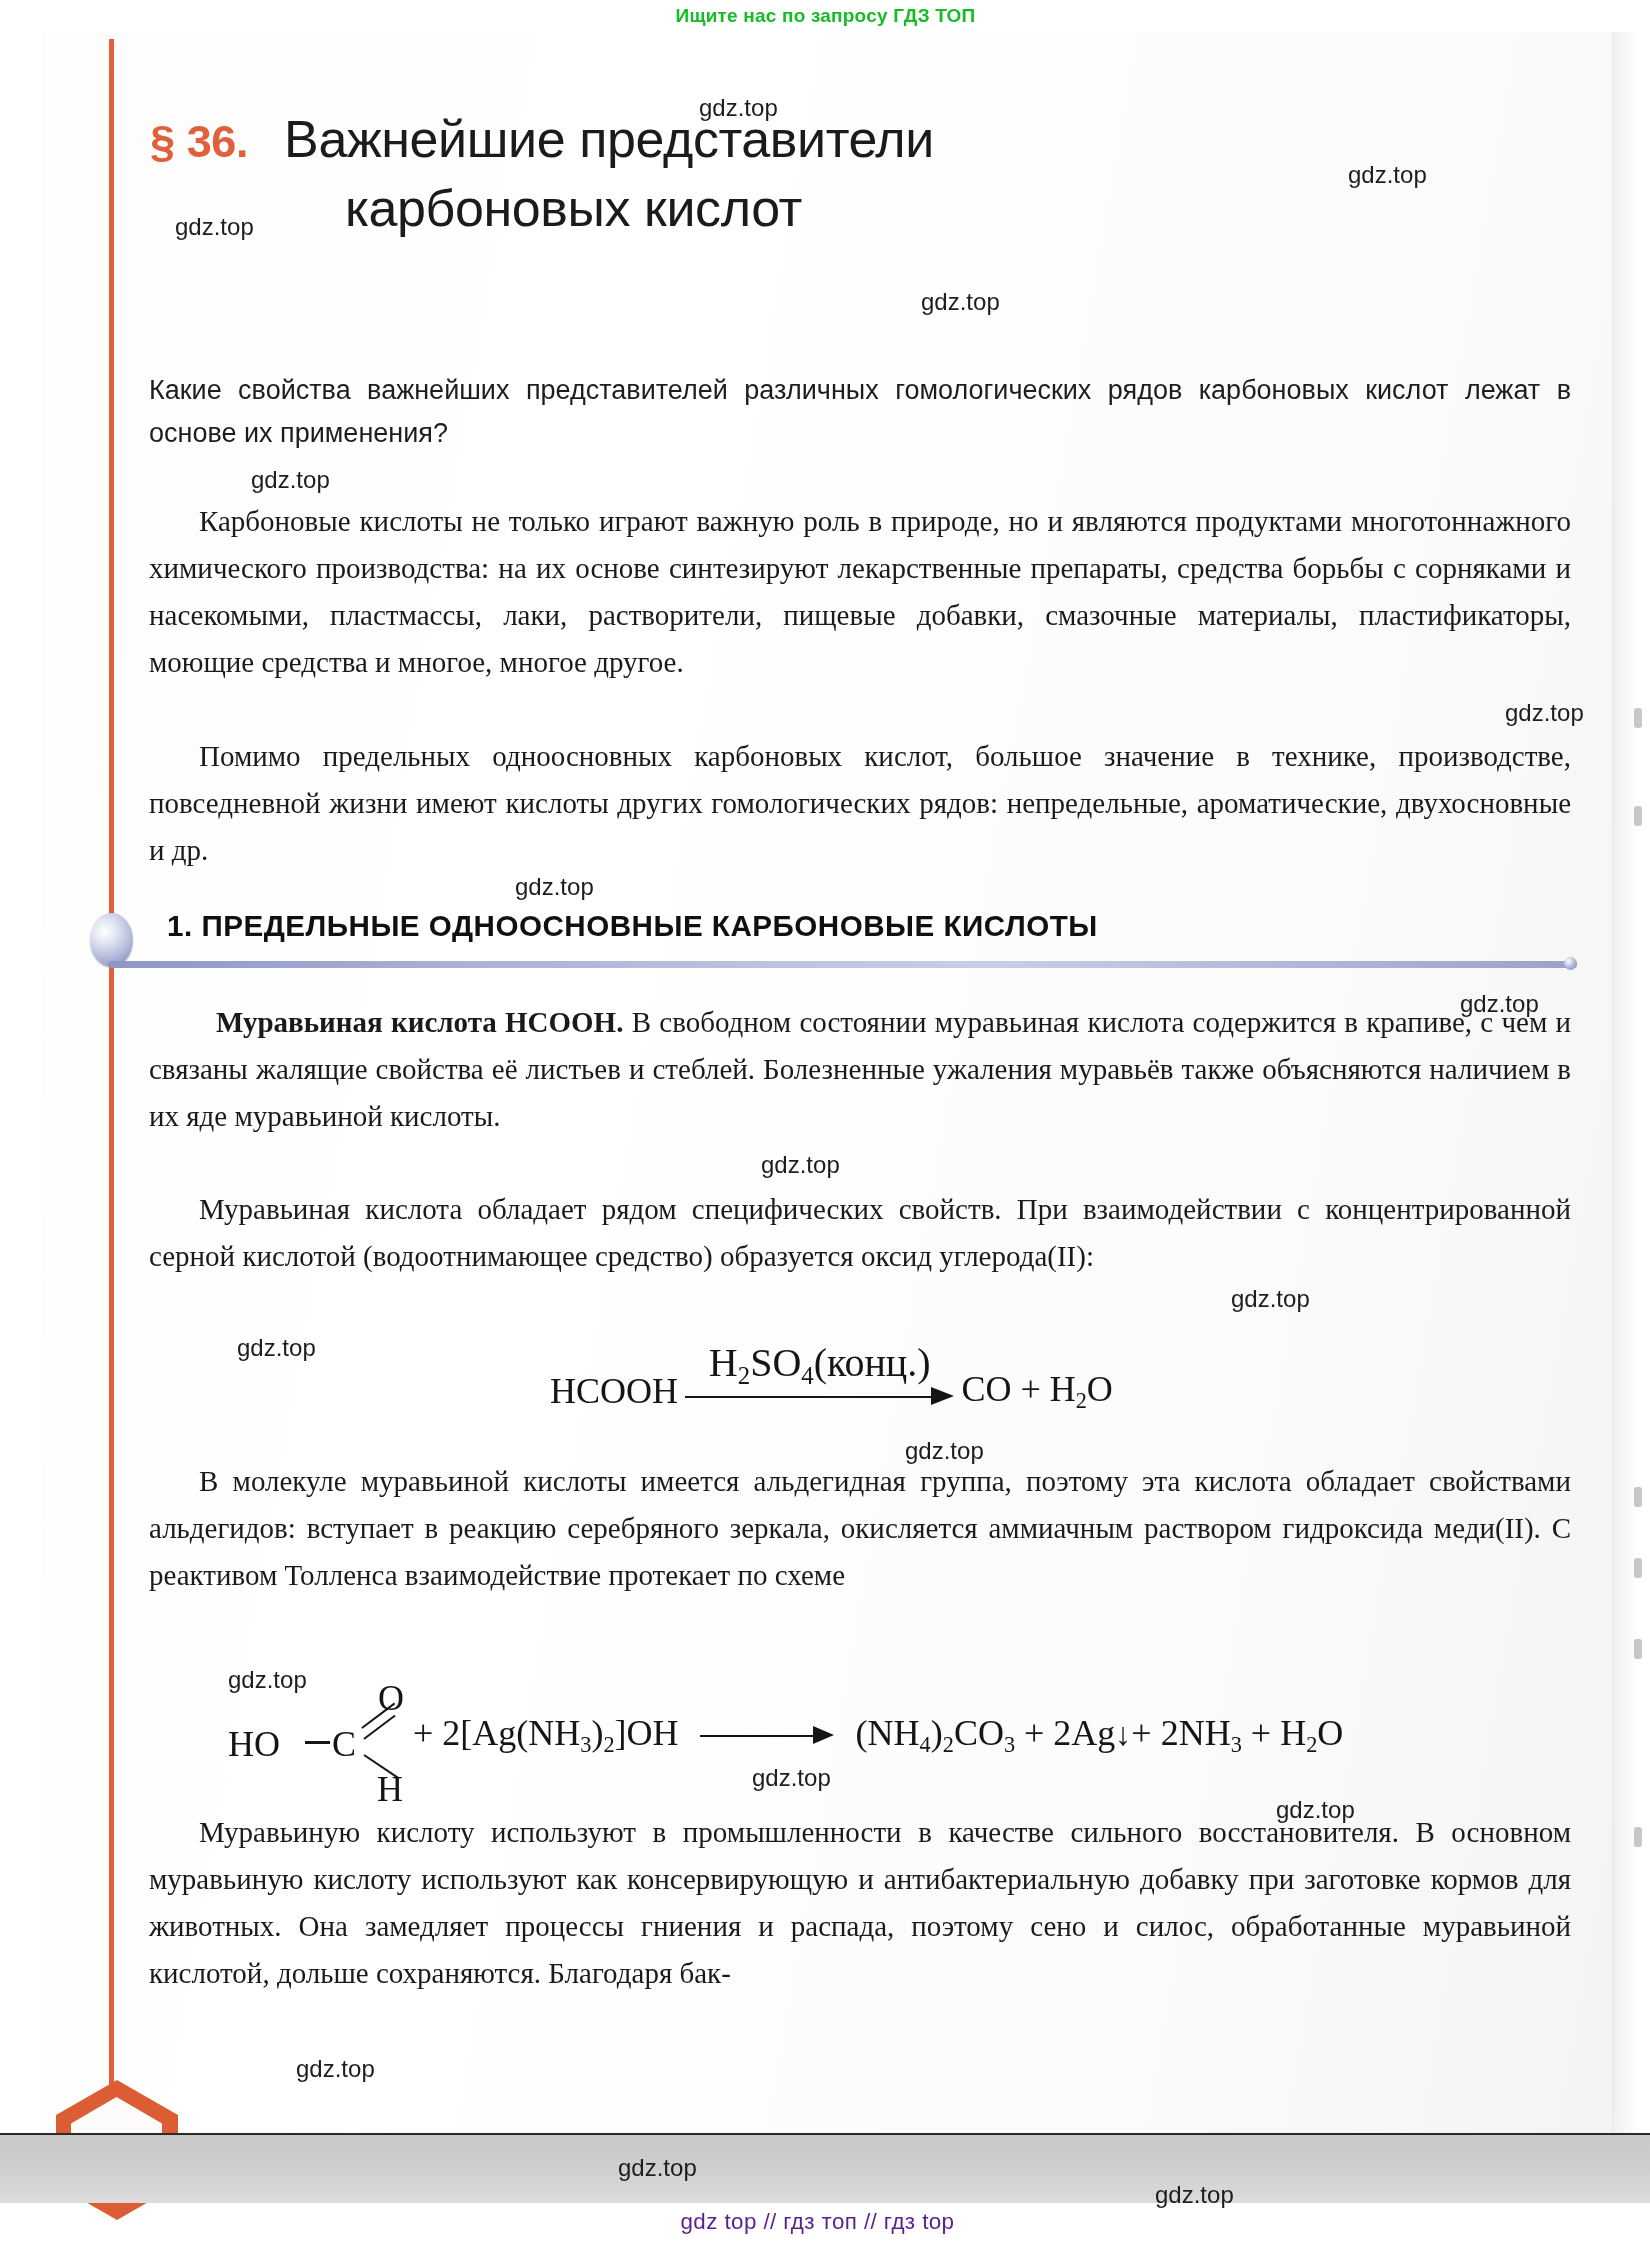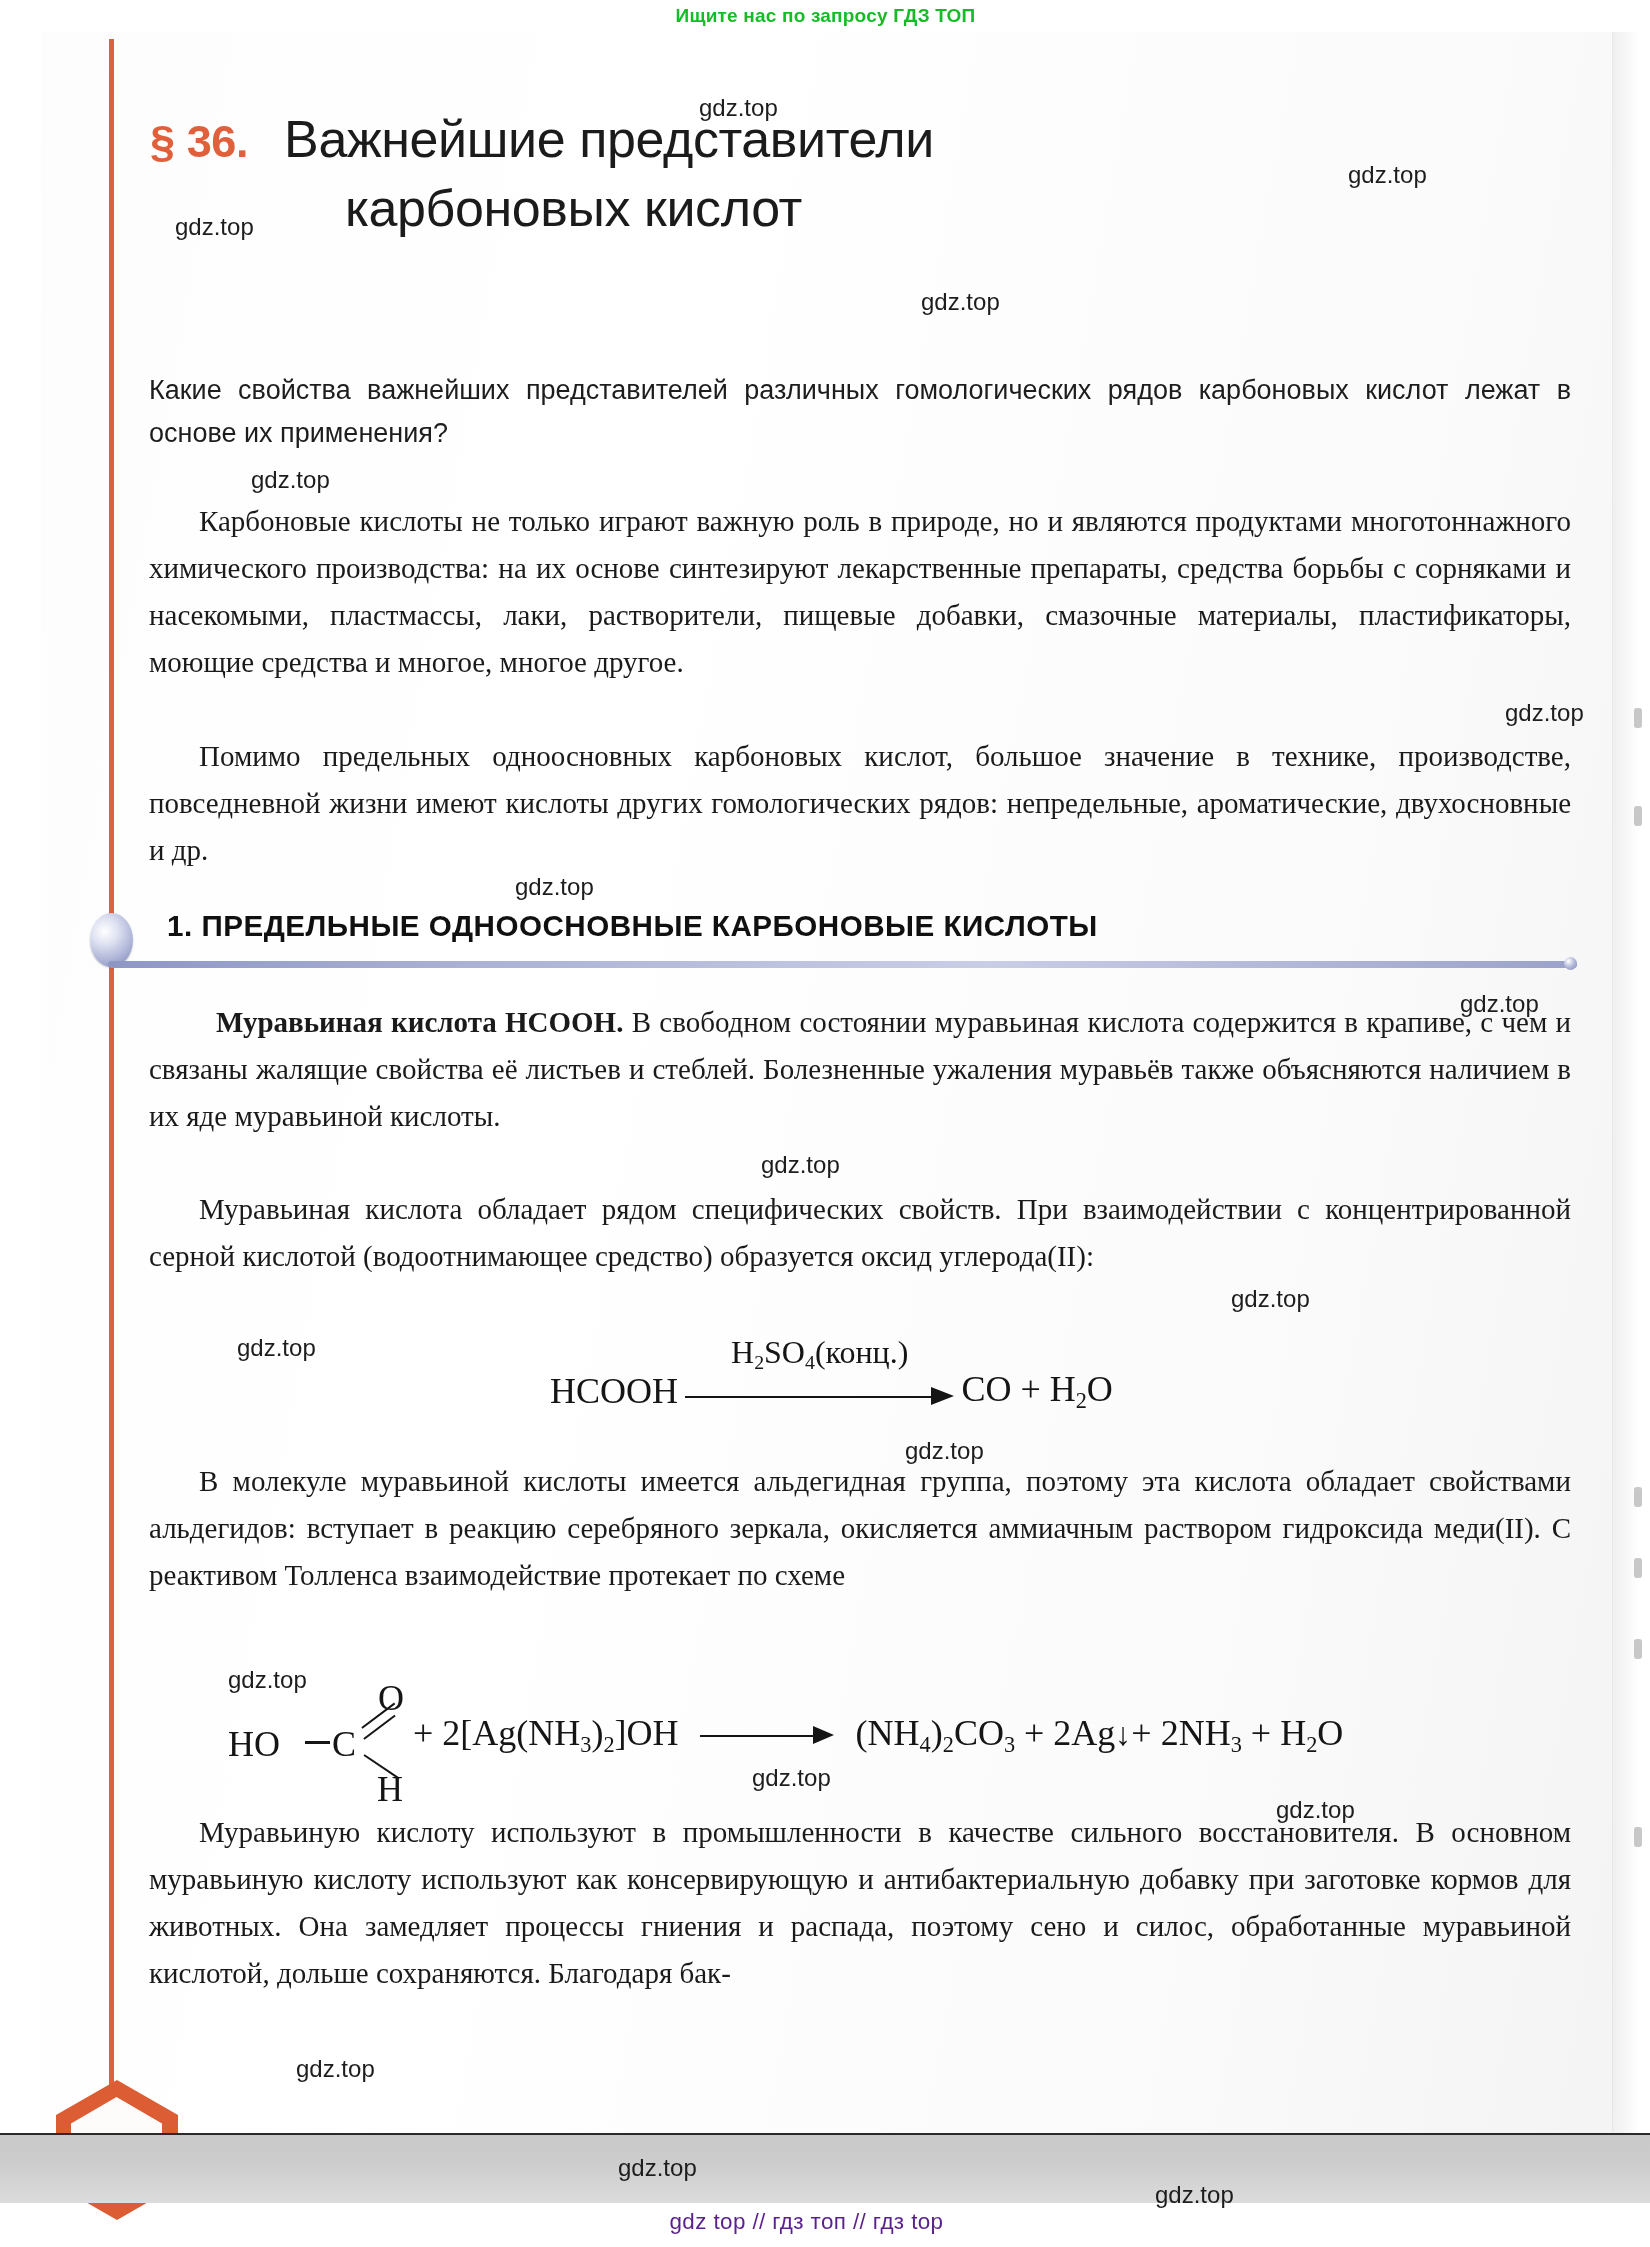--- a/index.html
+++ b/index.html
@@ -196,23 +196,23 @@
     right: 0; top: 14.3px;
     width: 0; height: 0;
     border-top: 9.9px solid transparent;
     border-bottom: 9.9px solid transparent;
     border-left: 23px solid #151515;
   }
   .eq-arrow .above {
     position: absolute;
     left: 50%;
     transform: translateX(-50%);
-    bottom: 35px;
+    bottom: 19px;
     white-space: nowrap;
-    font-size: 32px;
+    font-size: 40px;
   }
   sub { font-size: .62em; vertical-align: -.32em; }
 
   
   .eq2 { left: 228px; top: 1682px; font-size: 36px; }
   .struct {
     position: relative;
     display: inline-block;
     width: 176px;
     height: 107px;
@@ -298,21 +298,21 @@
     position: absolute;
     left: 0;
     top: 2133px;
     width: 1651px;
     height: 68px;
     background: linear-gradient(180deg,#c9c9c9 0%, #cdcdcd 45%, #dcdcdc 100%);
     border-top: 2.7px solid #2a2a2a;
   }
   .footer-promo {
     position: absolute;
-    left: 0;
+    left: 11px;
     top: 2209px;
     width: 1613px;
     text-align: center;
     font-family: "Liberation Sans", sans-serif;
     font-size: 22.4px;
     color: #5b1f8e;
     letter-spacing: 0.4px;
   }
 
   

